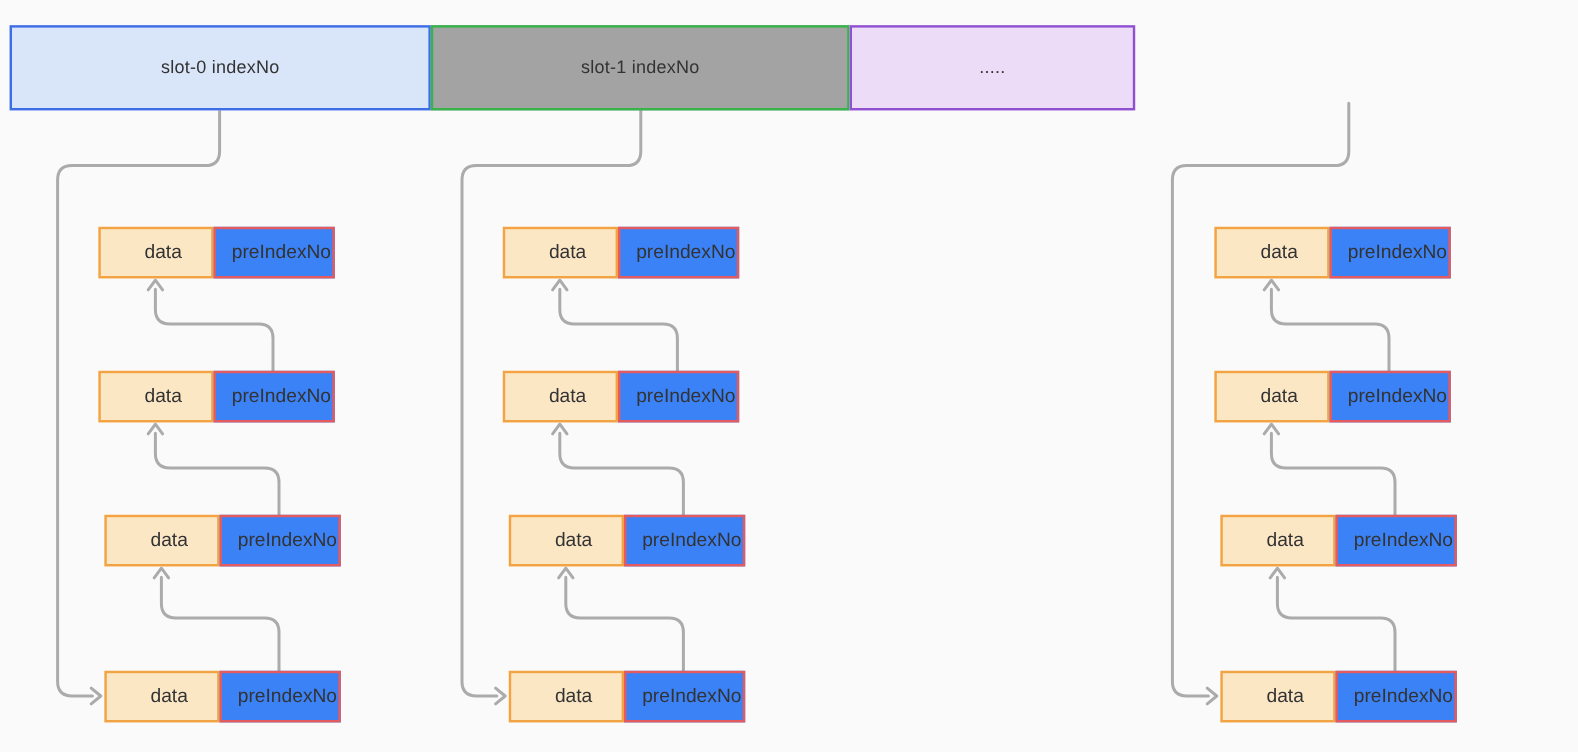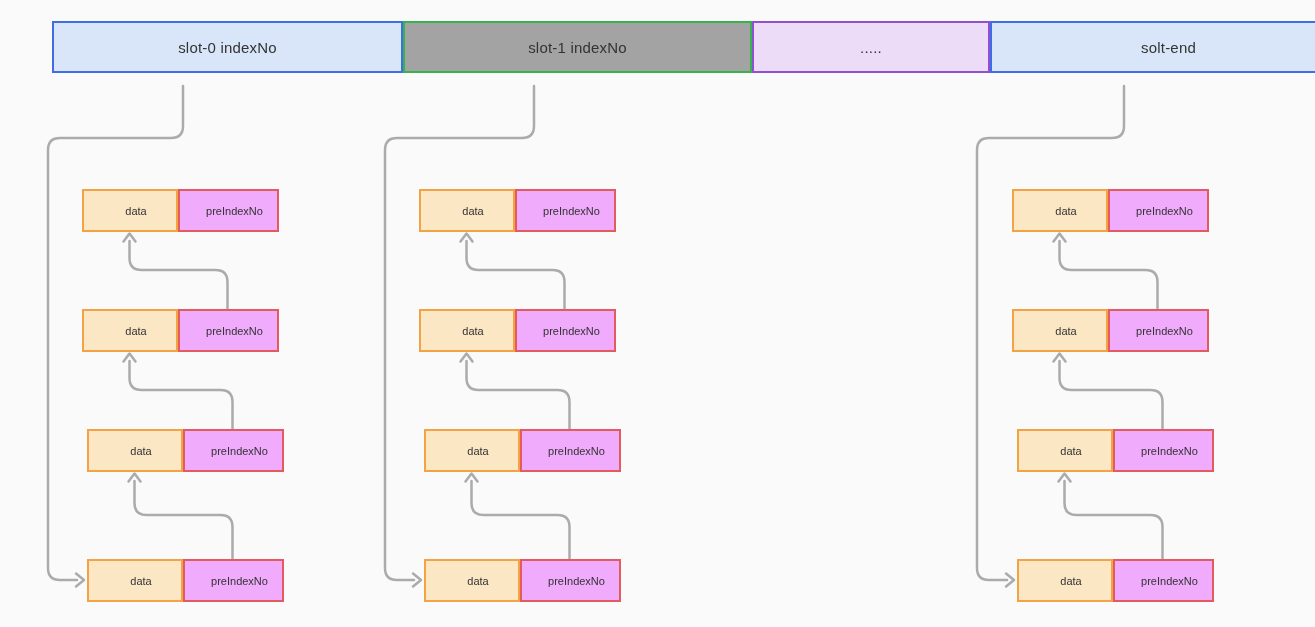--- a/index.html
+++ b/index.html
@@ -14,45 +14,44 @@
   .stage{position:absolute;inset:0;}
   svg.connectors{position:absolute;left:0;top:0;z-index:1;}
   svg.connectors path{
     fill:none;
     stroke:#ababab;
     stroke-width:2.5;
     stroke-linecap:round;
     stroke-linejoin:round;
   }
   .slot{
-    position:absolute;top:21px;height:52px;
+    position:absolute;top:21px;height:71px;
     box-sizing:border-box;
     border:2.5px solid;
     display:flex;align-items:center;justify-content:center;
     font-size:15px;
     z-index:2;
-    margin-left:44px;
   }
   .slot.blue{background:#d9e6f9;border-color:#3e6de5;}
   .slot.green{background:#a3a3a3;border-color:#36b44a;}
   .slot.purple{background:#ecdcf7;border-color:#9150d2;}
   .slot .lbl{letter-spacing:.2px;}
   .node{
     position:absolute;height:43px;
     display:flex;
     z-index:2;
   }
   .cell{
     box-sizing:border-box;height:100%;
     display:flex;align-items:center;justify-content:center;
-    font-size:11px;
+    font-size:16px;
     padding-left:12px;
   }
   .cell.data{width:96px;background:#fce7c5;border:2.5px solid #f2a343;}
-  .cell.pre{width:101px;background:#f0abfc;border:2.5px solid #e35b5e;}
+  .cell.pre{width:101px;background:#3b82f6;border:2.5px solid #e35b5e;}
 </style>
 </head>
 <body>
 
 <div class="stage">
 
   <svg class="connectors" width="1315" height="627" viewBox="0 0 1315 627">
 
     <path d="M 183 86 V 126 Q 183 138 171 138 H 60 Q 48 138 48 150 V 568 Q 48 580 60 580 H 77"></path>
     <path d="M 76 573.5 L 84 580 L 76 586.5"></path>
@@ -84,23 +83,20 @@
   </svg>
 
   <div class="slot blue" style="left:8px;width:351px">
       <span class="lbl">slot-0 indexNo</span>
     </div>
   <div class="slot green" style="left:359px;width:349px">
       <span class="lbl">slot-1 indexNo</span>
     </div>
   <div class="slot purple" style="left:708px;width:238px">
       <span class="lbl">.....</span>
-    </div>
-  <div class="slot blue" style="left:946px;width:357px">
-      <span class="lbl">solt-end</span>
     </div>
 
   <div class="node" style="left:82px;top:189px">
     <div class="cell data">data</div>
     <div class="cell pre">preIndexNo</div>
   </div>
   <div class="node" style="left:82px;top:309px">
     <div class="cell data">data</div>
     <div class="cell pre">preIndexNo</div>
   </div>

